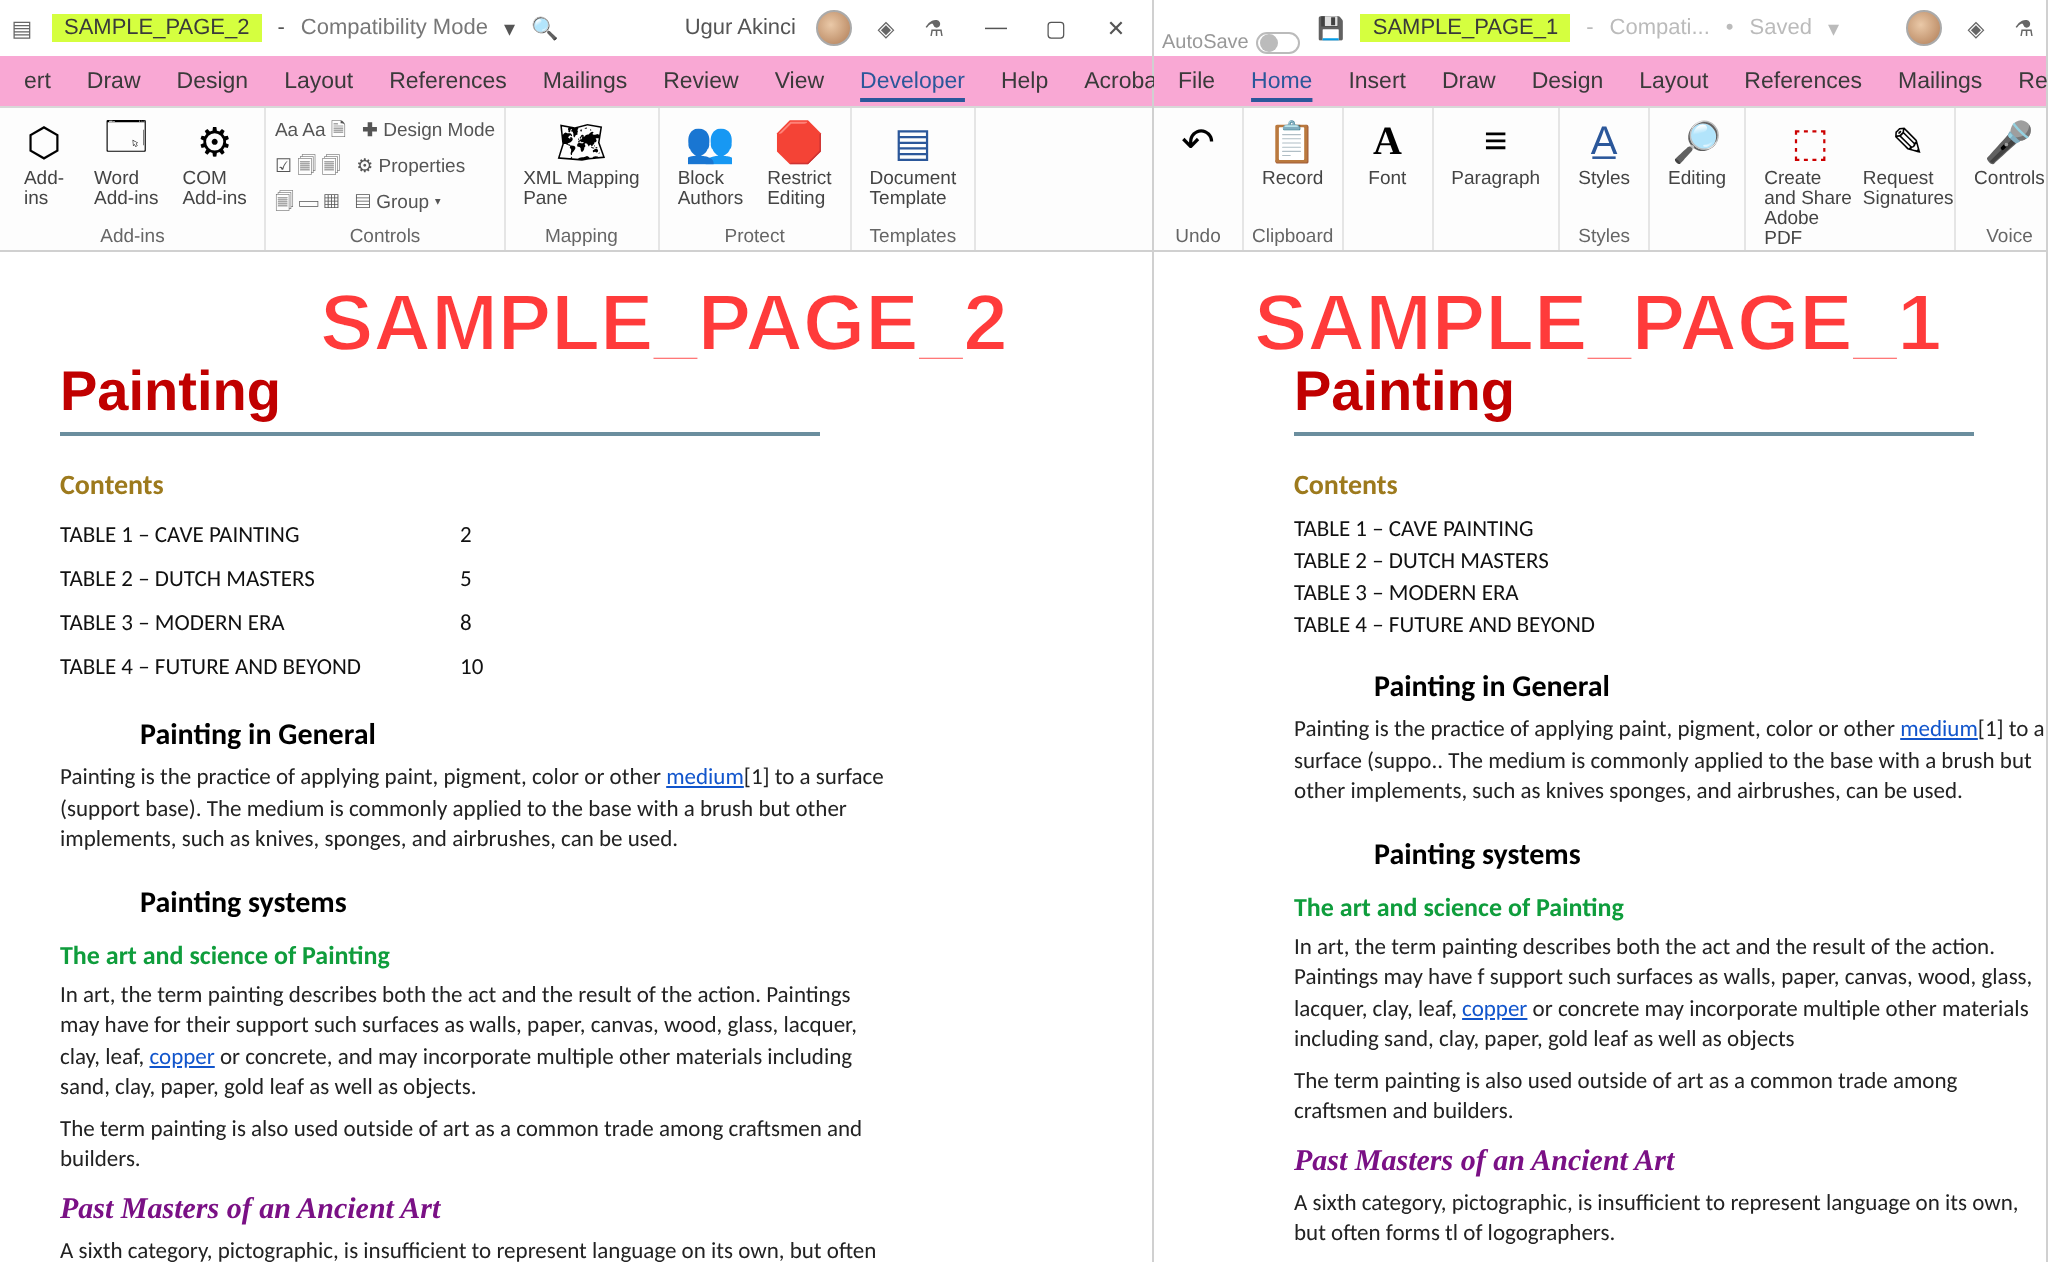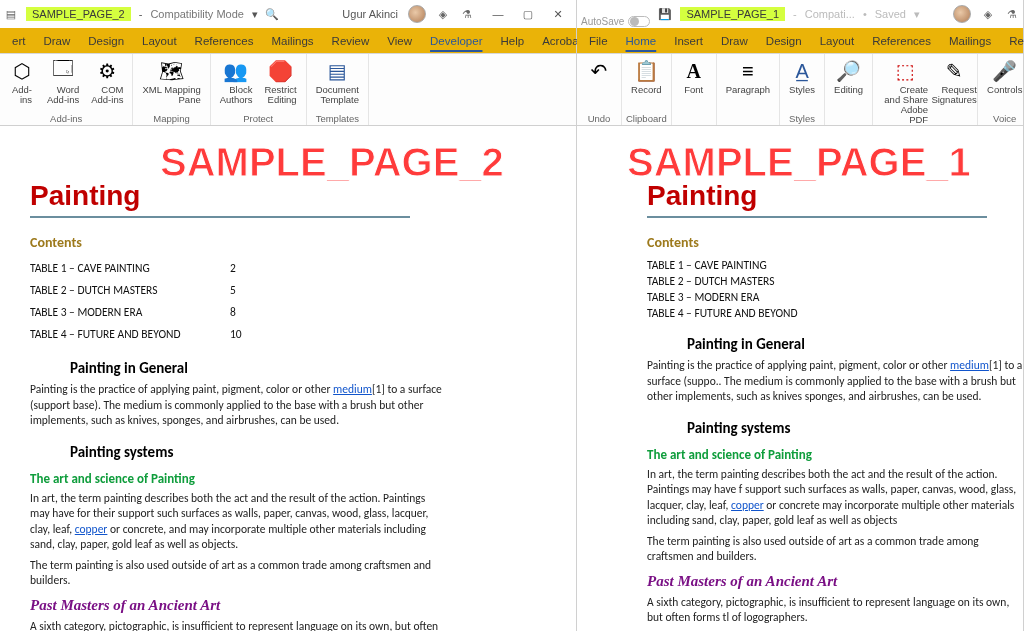--- a/index.html
+++ b/index.html
@@ -12,33 +12,33 @@
   .titlebar .hl { background: #d5ff3f; padding: 1px 6px; font-weight: 500; color: #3a3a3a; }
   .titlebar .mode { color: #777; }
   .titlebar .right { margin-left: auto; display: flex; align-items: center; gap: 10px; }
   .titlebar .ico { width: 14px; height: 14px; display: inline-flex; align-items: center; justify-content: center; color: #666; }
   .avatar { width: 18px; height: 18px; border-radius: 50%; background: radial-gradient(circle at 40% 40%, #eac9a8, #b07c55); border:1px solid #aaa; }
   .winbtns { display: flex; gap: 2px; }
   .winbtns span { width: 28px; height: 20px; display: flex; align-items: center; justify-content: center; color: #555; }
   .autosave { color:#999; font-size:10px; display:flex; align-items:center; gap:4px;margin-top:15px;}
   .autosave .switch { width:22px; height:11px; border:1px solid #bbb; border-radius:6px; position:relative;}
   .autosave .switch::after{ content:""; width:9px; height:9px; background:#bbb; border-radius:50%; position:absolute; left:1px; top:0; }
-  .tabs { display: flex; align-items: center; height: 26px; background: #eab308; border-bottom: 1px solid #d8d8d8; padding-left: 4px; gap: 2px; font-size: 11.5px; }
+  .tabs { display: flex; align-items: center; height: 26px; background: #f9a8d4; border-bottom: 1px solid #d8d8d8; padding-left: 4px; gap: 2px; font-size: 11.5px; }
   .tabs .tab { padding: 4px 8px; color: #3a3a3a; cursor: pointer; }
   .tabs .tab.active { text-decoration: underline; text-decoration-color: #2b579a; text-decoration-thickness: 2px; text-underline-offset: 5px; color:#2b579a; font-weight:500;}
   .tabs .spacer { flex: 1; }
   .tabs .box { width: 22px; height: 18px; border:1px solid #ccc; border-radius:3px; display:flex; align-items:center; justify-content:center; color:#555;}
   .tabs .share { width:22px; height:18px; background:#2b7cd3; border-radius:3px; display:flex; align-items:center; justify-content:center; color:#fff;}
   .ribbon { display: flex; align-items: stretch; background: #fdfdfd; border-bottom: 1px solid #d0d0d0; height: 72px; }
   .grp { display:flex; flex-direction:column; align-items:center; border-right:1px solid #e5e5e5; padding: 2px 4px 0 4px;}
   .grp .btns { display:flex; gap:2px; flex:1;}
   .grp .lbl { font-size:9.5px; color:#666; padding:1px 0;}
   .btn-lg { display:flex; flex-direction:column; align-items:center; justify-content:flex-start; gap:1px; padding:2px 5px; min-width:36px; }
   .btn-lg .ic { font-size:20px; height:26px; display:flex; align-items:center;}
-  .btn-lg .tx { font-size:9.5px; color:#444; text-align:right; line-height:1.05;}
+  .btn-lg .tx { font-size:9.5px; color:#444; text-align:left; line-height:1.05;}
   .stack { display:flex; flex-direction:column; gap:1px; justify-content:center;}
   .stack span { font-size:9.5px; color:#555; white-space:nowrap;}
   .doc-area { flex:1; background:#e8e8e8; display:flex; justify-content:center; overflow:hidden; }
   .page { background:#fff; width: 100%; position:relative; padding: 26px 30px 10px 30px; box-shadow: 0 0 4px rgba(0,0,0,.08); font-family: Calibri, Arial, sans-serif;}
   .w-left .page { padding-right:130px;}
   .w-right .page { padding-left: 70px; padding-right:0;}
   .overlay { position:absolute; top:16px; font-family: Arial Black, Arial, sans-serif; font-weight:900; font-size:40px; color:#ff3b3b; letter-spacing:0px; text-shadow: 0 0 2px #fff, 0 0 3px #fff; -webkit-text-stroke: 1px #fff; line-height:1; white-space:nowrap;}
   .w-left .overlay { left: 160px;}
   .w-right .overlay { left: 50px;}
   h1.title { font-family: Arial Black, Arial; color:#c00000; font-size:28px; font-weight:900; margin-top:28px; border-bottom:2px solid #6b8e9e; padding-bottom:4px; width: fit-content; min-width:380px;}
@@ -112,20 +112,30 @@
             </div>
           <div class="btn-lg">
               <span class="ic">⚙</span>
               <span class="tx">COM<br>Add-ins</span>
             </div>
         </div>
         <div class="lbl">Add-ins</div>
       </div>
       <div class="grp">
         <div class="btns">
+          <div class="stack" style="gap:2px;">
+            <span>Aa Aa 🗎 &nbsp; ✚ <span>Design Mode</span></span>
+            <span>☑ 🗐 🗐 &nbsp; ⚙ <span>Properties</span></span>
+            <span>🗐 ▭ ▦ &nbsp; ▤ <span>Group</span> ▾</span>
+          </div>
+        </div>
+        <div class="lbl">Controls</div>
+      </div>
+      <div class="grp">
+        <div class="btns">
           <div class="btn-lg">
               <span class="ic">🗺</span>
               <span class="tx">XML Mapping<br>Pane</span>
             </div>
         </div>
         <div class="lbl">Mapping</div>
       </div>
       <div class="grp">
         <div class="btns">
           <div class="btn-lg muted">

